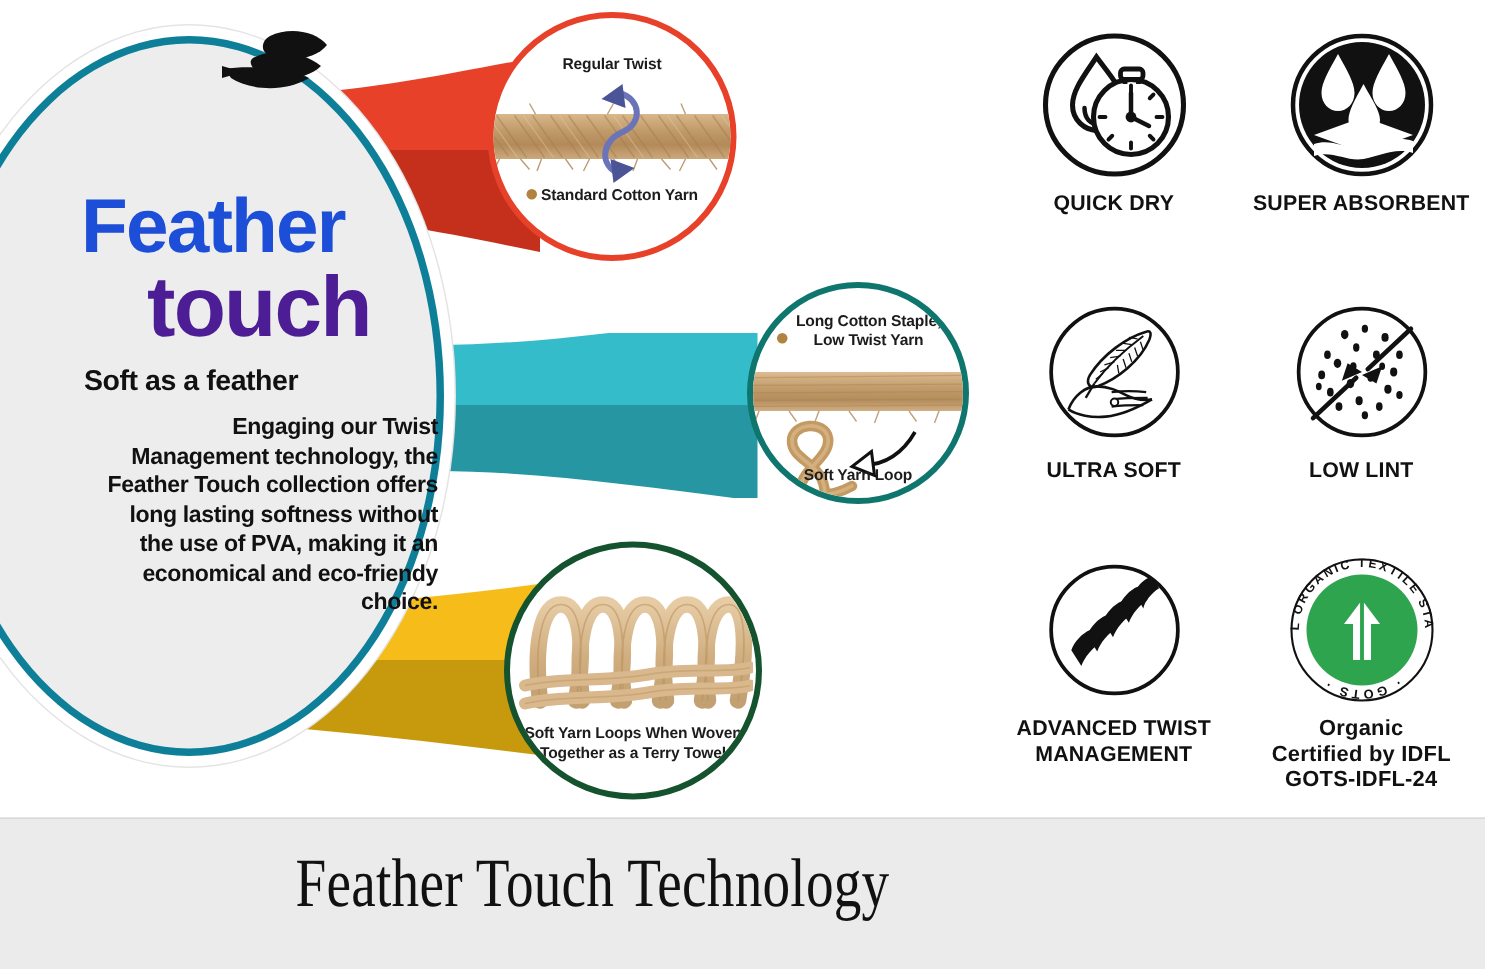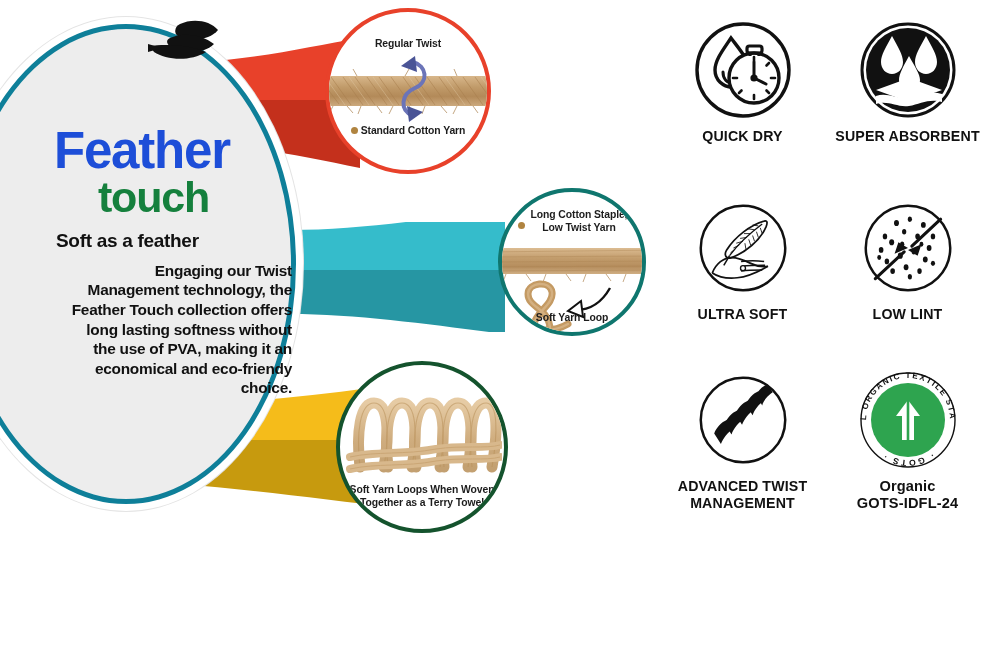--- a/index.html
+++ b/index.html
@@ -37,21 +37,21 @@
     z-index:6;
   }
   #hero-inner{
     position:absolute; left:54px; top:126px; width:250px; z-index:8;
   }
   #hero-word-1{
     font-size:51px; font-weight:bold; color:#1d4ed8; line-height:.98;
     letter-spacing:-1.2px;
   }
   #hero-word-2{
-    font-size:43px; font-weight:bold; color:#15803d; line-height:1.02;
+    font-size:57px; font-weight:bold; color:#4c1d95; line-height:1.02;
     letter-spacing:-1.2px; margin-left:44px;
   }
   #hero-tagline{
     font-size:19px; font-weight:bold; color:#111; margin-top:10px;
     margin-left:2px; letter-spacing:-.3px;
   }
   #hero-body{
     font-size:15.4px; color:#111; font-weight:bold; line-height:1.27;
     text-align:right; margin-top:9px; width:228px; margin-left:10px;
     letter-spacing:-.25px;
@@ -448,19 +448,24 @@
           </text>
           <text font-family="'Liberation Sans',sans-serif" font-size="8.6" font-weight="bold" letter-spacing="2" fill="#111">
             <textPath href="#gotsBot" startOffset="50%" text-anchor="middle">· GOTS ·</textPath>
           </text>
           <path d="M38 46 L 50 30 L 62 46 L 56 46 L 56 70 L 44 70 L 44 46 Z" fill="#fff"></path>
           <path d="M50 30 L 50 70" stroke="#2EA44F" stroke-width="2.6"></path>
         </svg>
       </div>
       <div class="ic-label">
         <div>Organic</div>
+        <div>Certified by IDFL</div>
         <div>GOTS-IDFL-24</div>
       </div>
     </div>
   </div>
 
+  <div id="bottom-banner">
+    <div id="banner-title">Feather Touch Technology</div>
+
+  </div>
 
 </div>
 
 </body></html>

